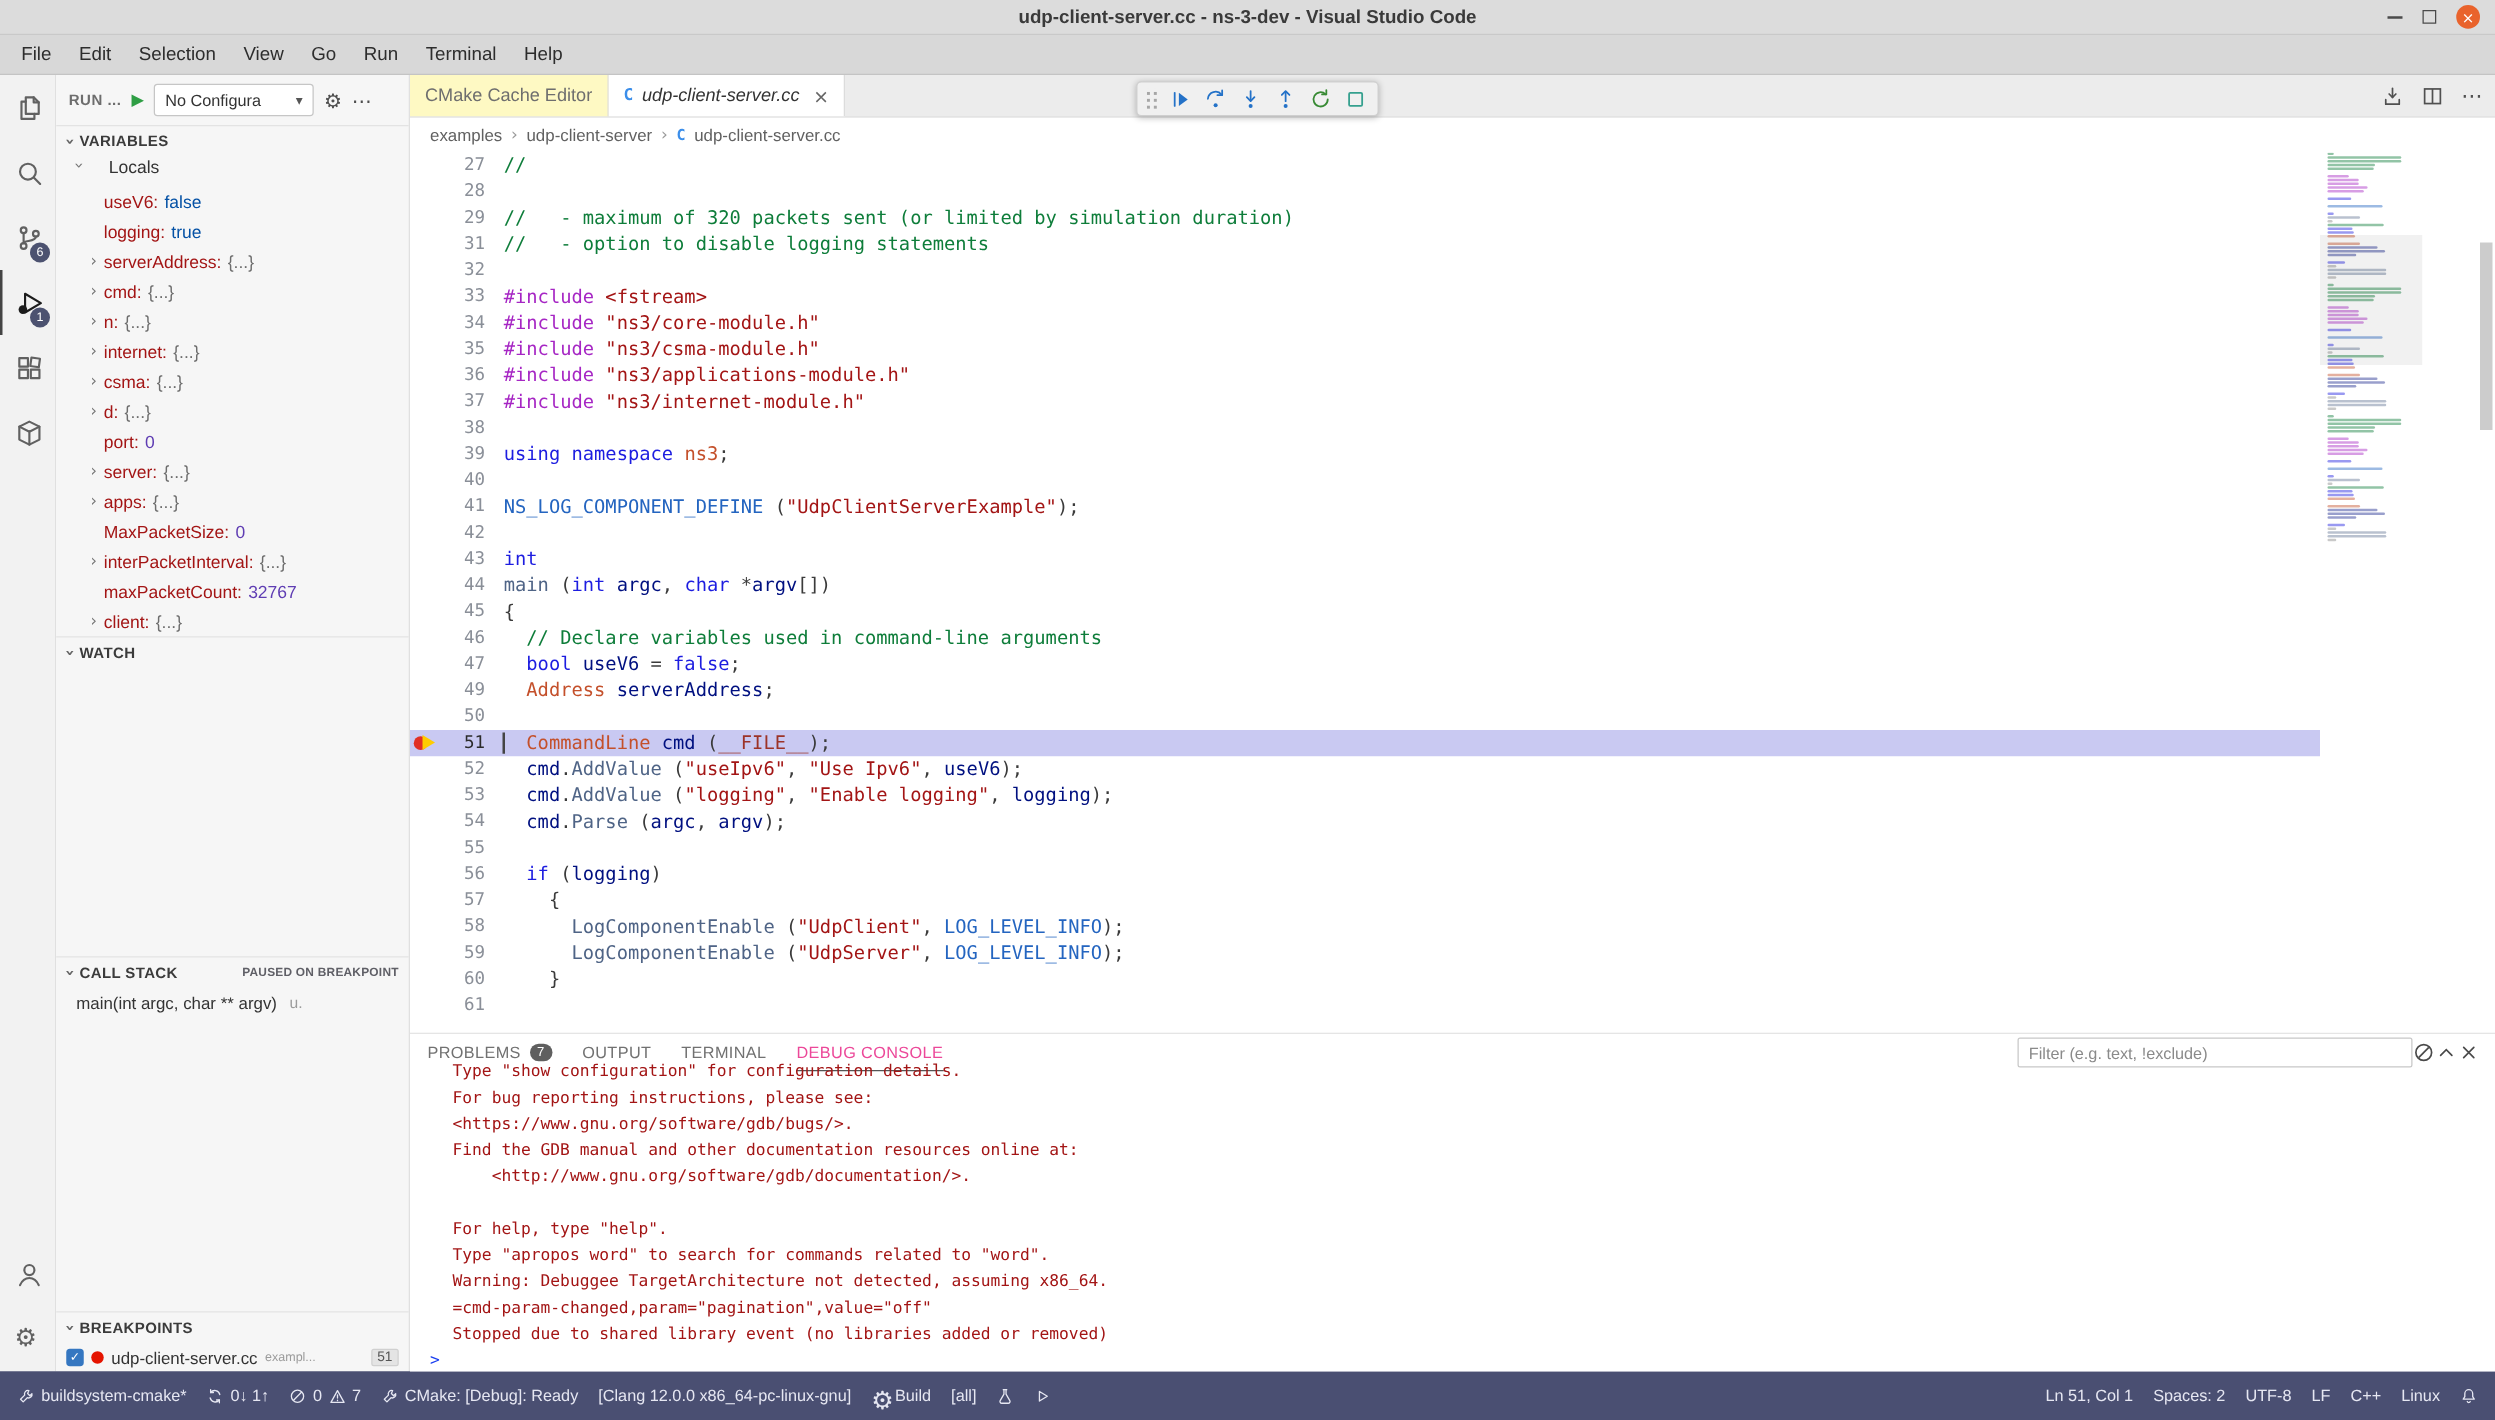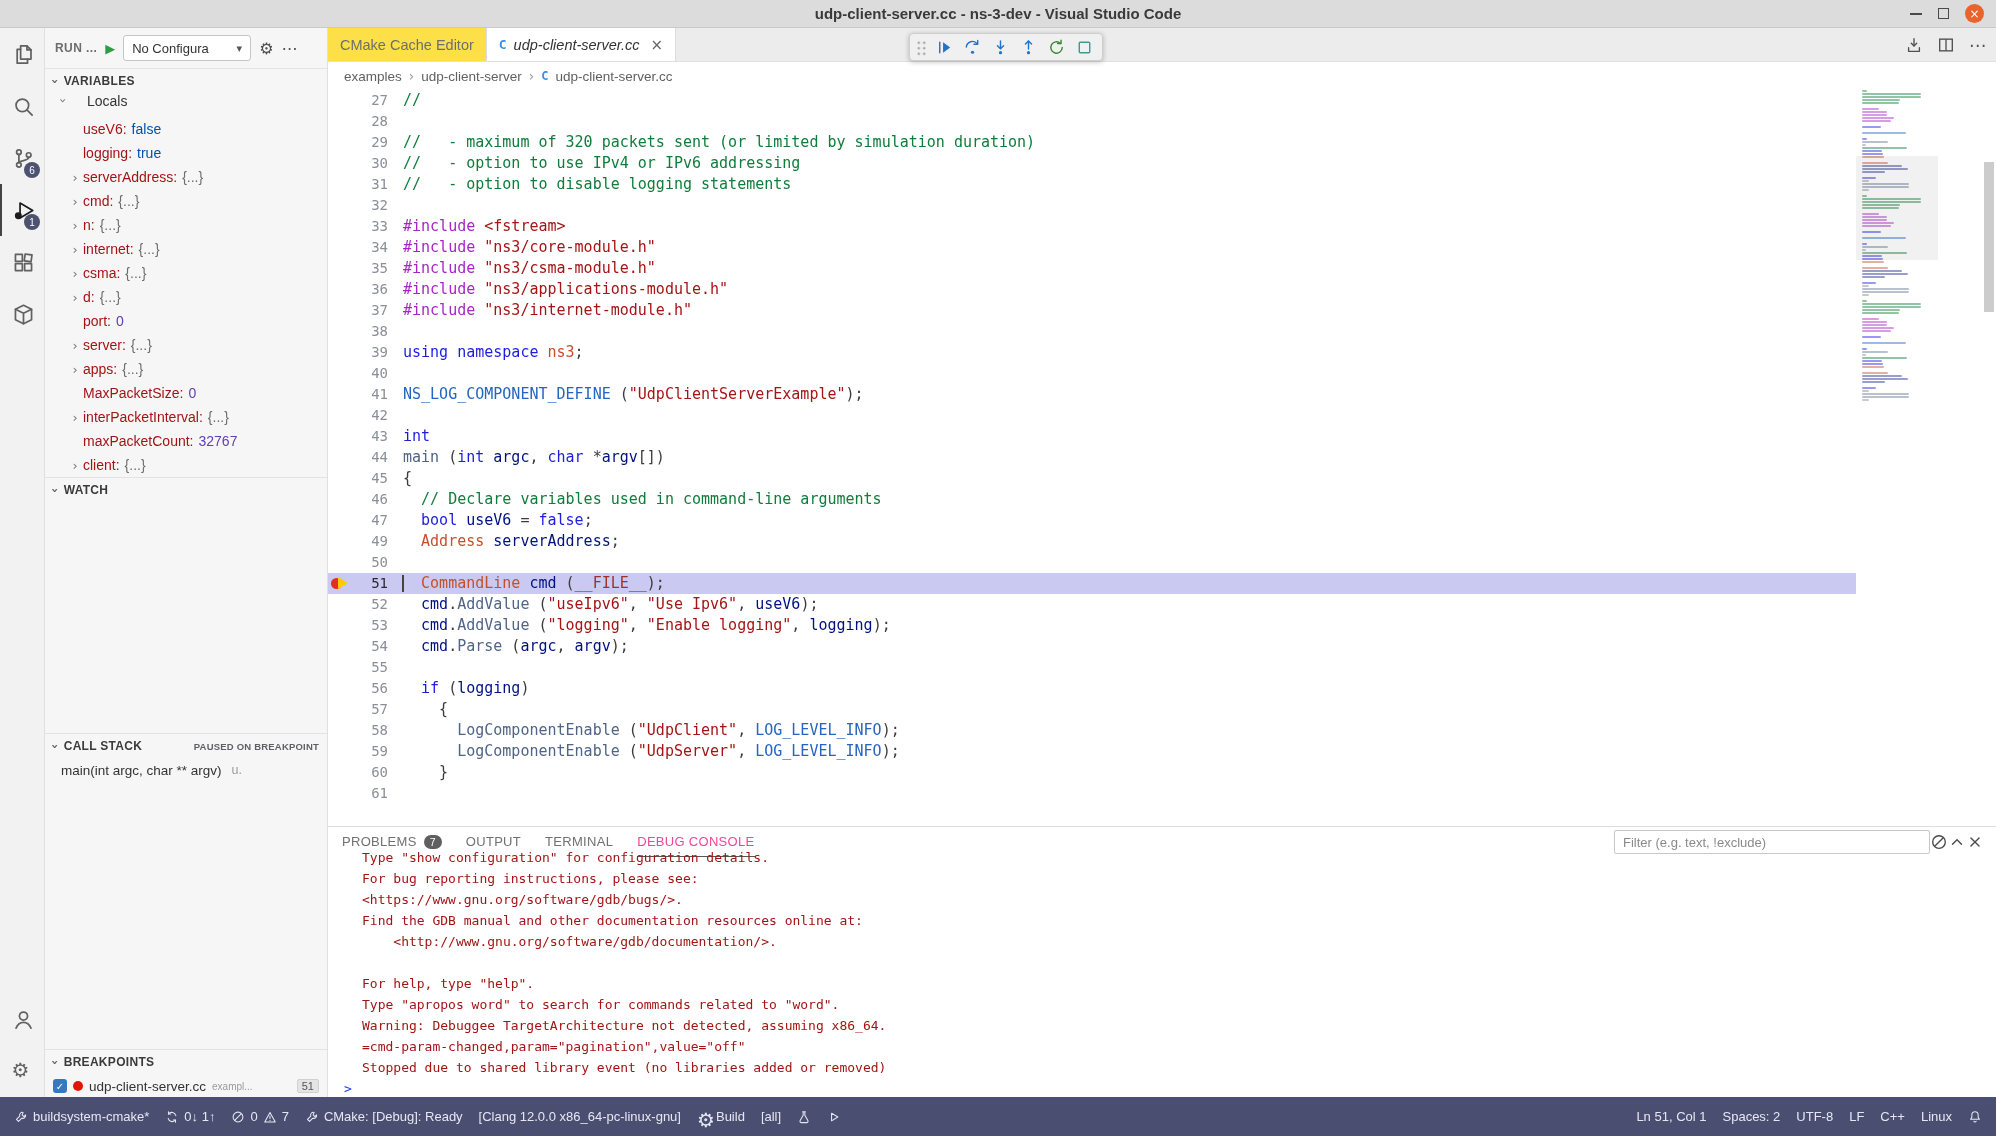--- a/index.html
+++ b/index.html
@@ -62,21 +62,21 @@
   .bp-row{height:24px;display:flex;align-items:center;padding:0 8px;gap:6px;}
   .bp-check{width:14px;height:14px;background:#3577c1;border-radius:3px;color:#fff;font-size:10px;display:flex;align-items:center;justify-content:center;flex:none;}
   .bp-dot{width:10px;height:10px;border-radius:50%;background:#e51400;flex:none;}
   .bp-file{color:#333;font-size:13.5px;}
   .bp-path{color:#9b9b9b;font-size:10px;}
   .bp-line{margin-left:auto;font-size:11px;color:#555;background:#e4e4e4;border:1px solid #d0d0d0;border-radius:2px;padding:0 4px;}
 
   
   .editor-col{flex:1;display:flex;flex-direction:column;min-width:0;position:relative;background:#fff;}
   .tabbar{height:34px;background:#ececec;border-bottom:1px solid #e0e0e0;display:flex;align-items:stretch;position:relative;flex:none;}
-  .tab{display:flex;align-items:center;padding:0 12px;gap:7px;font-size:14.5px;color:#6e6e6e;background:#fde047;border-right:1px solid #dcdcdc;}
+  .tab{display:flex;align-items:center;padding:0 12px;gap:7px;font-size:14.5px;color:#6e6e6e;background:#fef9c3;border-right:1px solid #dcdcdc;}
   .tab.active{background:#fff;color:#333;}
   .tab-label.italic{font-style:italic;}
   .tab-icon{color:#3b8eea;font-weight:bold;font-family:"DejaVu Sans Mono",monospace;font-size:13px;}
   .tab-close{color:#666;font-size:15px;margin-left:4px;}
   .editor-actions{position:absolute;right:10px;top:0;height:34px;display:flex;align-items:center;gap:14px;color:#505050;}
   .ea-icon{width:18px;height:18px;display:block;}
   .ea-more{font-size:17px;color:#505050;}
 
   .debug-toolbar{position:absolute;left:581px;top:5px;height:28px;background:#f0f0f0;border:1px solid #cfcfcf;border-radius:4px;box-shadow:0 1px 5px rgba(0,0,0,.25);display:flex;align-items:center;padding:0 5px;gap:2px;z-index:6;}
   .dt-grip{width:11px;height:17px;margin-right:3px;background-image:radial-gradient(circle,#a6a6a6 1.3px,transparent 1.5px);background-size:5.5px 5.5px;background-position:1px 1px;}
@@ -140,20 +140,30 @@
 
   <div class="titlebar">
     <div class="window-title">udp-client-server.cc - ns-3-dev - Visual Studio Code</div>
     <div class="window-controls">
       <span class="wc-min"></span>
       <span class="wc-max"></span>
       <span class="wc-close glyphchar">×</span>
     </div>
   </div>
 
+  <div class="menubar">
+      <div class="menu-item">File</div>
+      <div class="menu-item">Edit</div>
+      <div class="menu-item">Selection</div>
+      <div class="menu-item">View</div>
+      <div class="menu-item">Go</div>
+      <div class="menu-item">Run</div>
+      <div class="menu-item">Terminal</div>
+      <div class="menu-item">Help</div>
+    </div>
 
   <div class="main">
 
     <div class="activitybar">
         <div class="ab-item">
           <span class="icon ab-icon">
             <svg viewBox="0 0 20 20" fill="none" stroke="currentColor" stroke-width="1.5" stroke-linecap="round" stroke-linejoin="round">
               <path d="M7.5 2.5h5.5l3.5 3.5v8h-9z"></path>
               <path d="M13 2.5V6h3.5"></path>
               <path d="M7.5 5.5H4.5v12h9v-3.5"></path>
@@ -447,21 +457,20 @@
           <span class="crumb-sep">›</span>
           <span class="crumb-icon">C</span>
           <span class="crumb">udp-client-server.cc</span>
         </div>
 
       <div class="editor-wrap">
         <div class="code">
             <div class="code-row"><span class="glyph"></span><span class="lnum">27</span><span class="ltext"><span class="tk-c">//</span></span></div>
             <div class="code-row"><span class="glyph"></span><span class="lnum">28</span></div>
             <div class="code-row"><span class="glyph"></span><span class="lnum">29</span><span class="ltext"><span class="tk-c">//   - maximum of 320 packets sent (or limited by simulation duration)</span></span></div>
-            <div class="code-row"><span class="glyph"></span><span class="lnum">30</span><span class="ltext"><span class="tk-c">//   - option to use IPv4 or IPv6 addressing</span></span></div>
             <div class="code-row"><span class="glyph"></span><span class="lnum">31</span><span class="ltext"><span class="tk-c">//   - option to disable logging statements</span></span></div>
             <div class="code-row"><span class="glyph"></span><span class="lnum">32</span><span class="ltext"></span></div>
             <div class="code-row"><span class="glyph"></span><span class="lnum">33</span><span class="ltext"><span class="tk-p">#include</span><span class="tk-x"> </span><span class="tk-s">&lt;fstream&gt;</span></span></div>
             <div class="code-row"><span class="glyph"></span><span class="lnum">34</span><span class="ltext"><span class="tk-p">#include</span><span class="tk-x"> </span><span class="tk-s">"ns3/core-module.h"</span></span></div>
             <div class="code-row"><span class="glyph"></span><span class="lnum">35</span><span class="ltext"><span class="tk-p">#include</span><span class="tk-x"> </span><span class="tk-s">"ns3/csma-module.h"</span></span></div>
             <div class="code-row"><span class="glyph"></span><span class="lnum">36</span><span class="ltext"><span class="tk-p">#include</span><span class="tk-x"> </span><span class="tk-s">"ns3/applications-module.h"</span></span></div>
             <div class="code-row"><span class="glyph"></span><span class="lnum">37</span><span class="ltext"><span class="tk-p">#include</span><span class="tk-x"> </span><span class="tk-s">"ns3/internet-module.h"</span></span></div>
             <div class="code-row"><span class="glyph"></span><span class="lnum">38</span><span class="ltext"></span></div>
             <div class="code-row"><span class="glyph"></span><span class="lnum">39</span><span class="ltext"><span class="tk-k">using</span><span class="tk-x"> </span><span class="tk-k">namespace</span><span class="tk-x"> </span><span class="tk-t">ns3</span><span class="tk-x">;</span></span></div>
             <div class="code-row"><span class="glyph"></span><span class="lnum">40</span><span class="ltext"></span></div>

